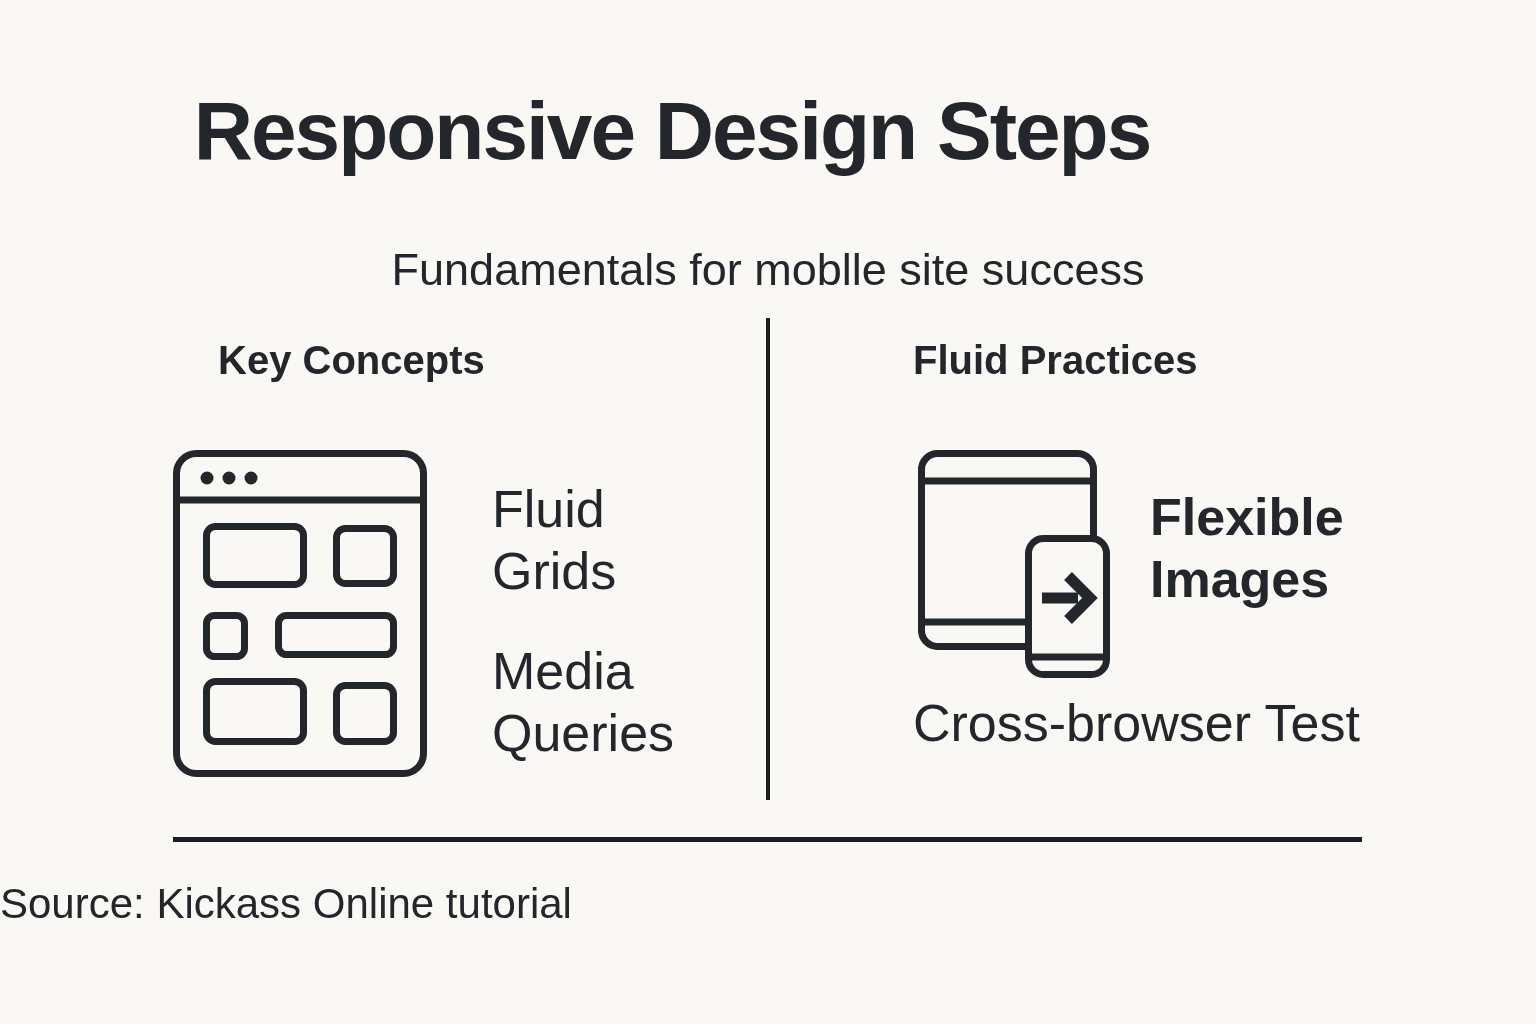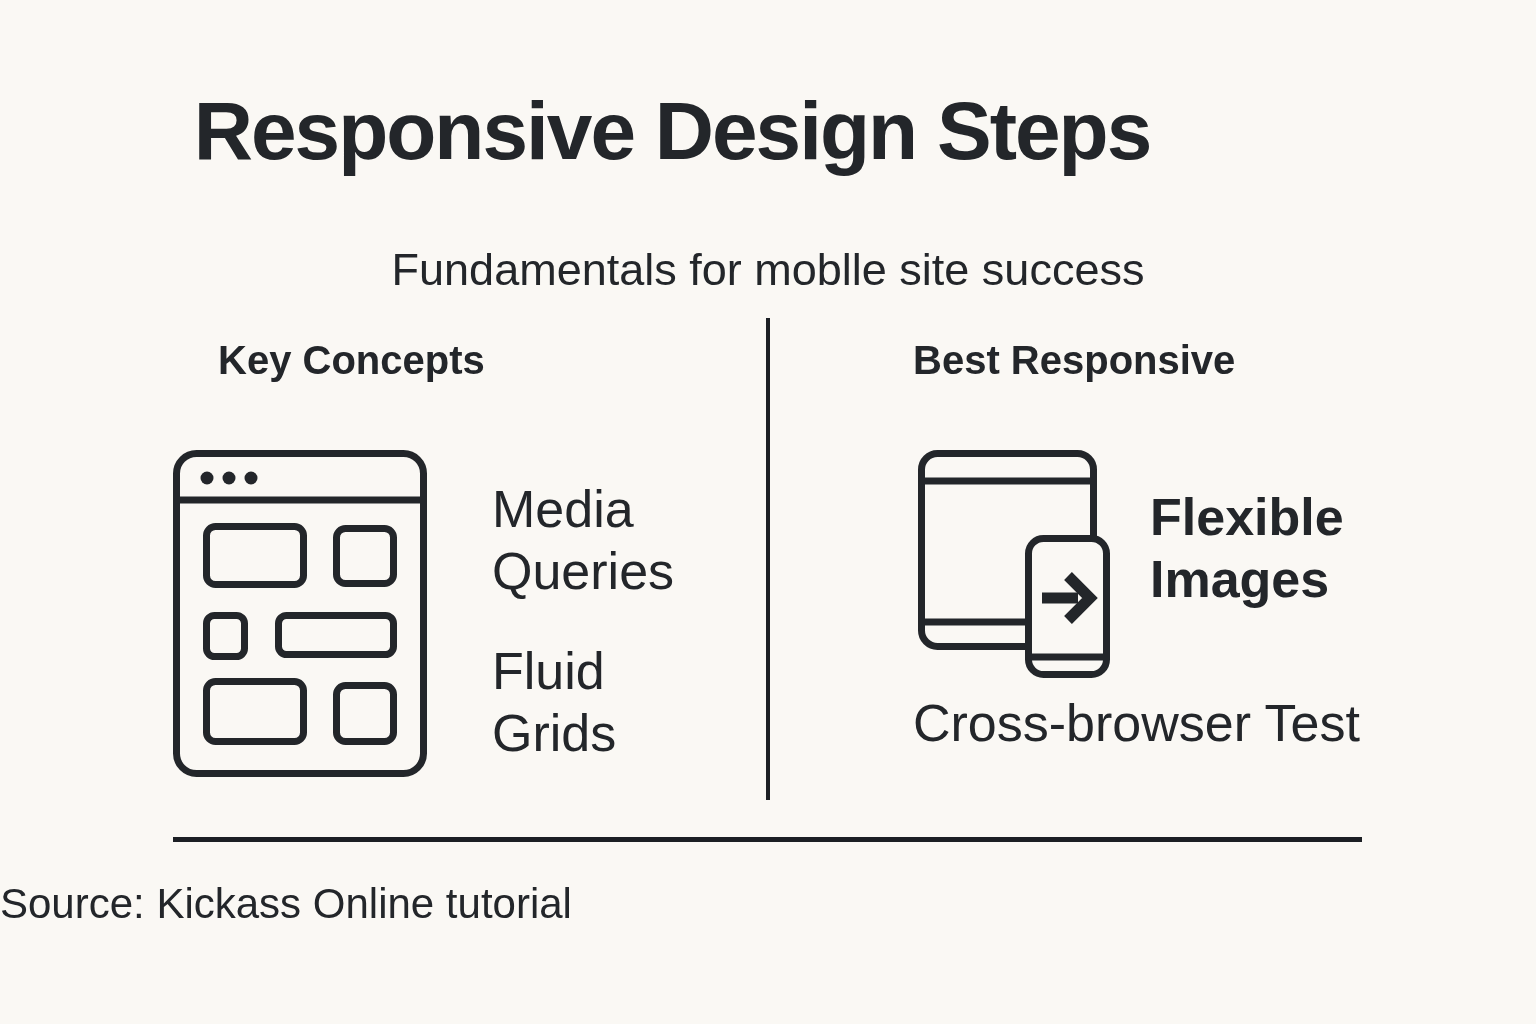--- a/index.html
+++ b/index.html
@@ -58,21 +58,21 @@
 <div>
 
   <div class="title">Responsive Design Steps</div>
 
   <div class="subtitle">Fundamentals for moblle site success</div>
 
   <div class="v-divider"></div>
 
   <div class="col-heading left">Key Concepts</div>
 
-  <div class="col-heading right">Best Responsive</div>
+  <div class="col-heading right">Fluid Practices</div>
 
   <div class="icon browser">
     <svg width="254" height="327" viewBox="0 0 254 327" aria-hidden="true">
       <rect class="stroke" x="3.5" y="3.5" width="247" height="320" rx="20"></rect>
       <line class="stroke" x1="3" y1="50" x2="251" y2="50"></line>
       <circle class="dot" cx="34" cy="28" r="6.5"></circle>
       <circle class="dot" cx="56" cy="28" r="6.5"></circle>
       <circle class="dot" cx="78" cy="28" r="6.5"></circle>
       <rect class="stroke" x="33.5" y="76.5" width="97" height="58" rx="9"></rect>
       <rect class="stroke" x="163.5" y="78.5" width="57" height="55" rx="9"></rect>
@@ -89,22 +89,22 @@
       <line class="stroke" x1="3" y1="31" x2="176" y2="31"></line>
       <line class="stroke" x1="3" y1="172" x2="176" y2="172"></line>
       <rect class="stroke fillbg" x="110.5" y="88.5" width="78" height="136" rx="15"></rect>
       <line class="stroke" x1="112" y1="207" x2="187" y2="207"></line>
       <line class="thick" x1="124" y1="148" x2="160" y2="148"></line>
       <path class="thick" d="M150 126 L172 148 L150 170"></path>
     </svg>
   </div>
 
   <div class="left-items">
+    <div class="item">Fluid Grids</div>
     <div class="item">Media Queries</div>
-    <div class="item">Fluid Grids</div>
   </div>
 
   <div class="item flex-images">Flexible Images</div>
 
   <div class="item cross-browser">Cross-browser Test</div>
 
   <div class="h-divider"></div>
 
   <div class="source">Source: Kickass Online tutorial</div>
 

